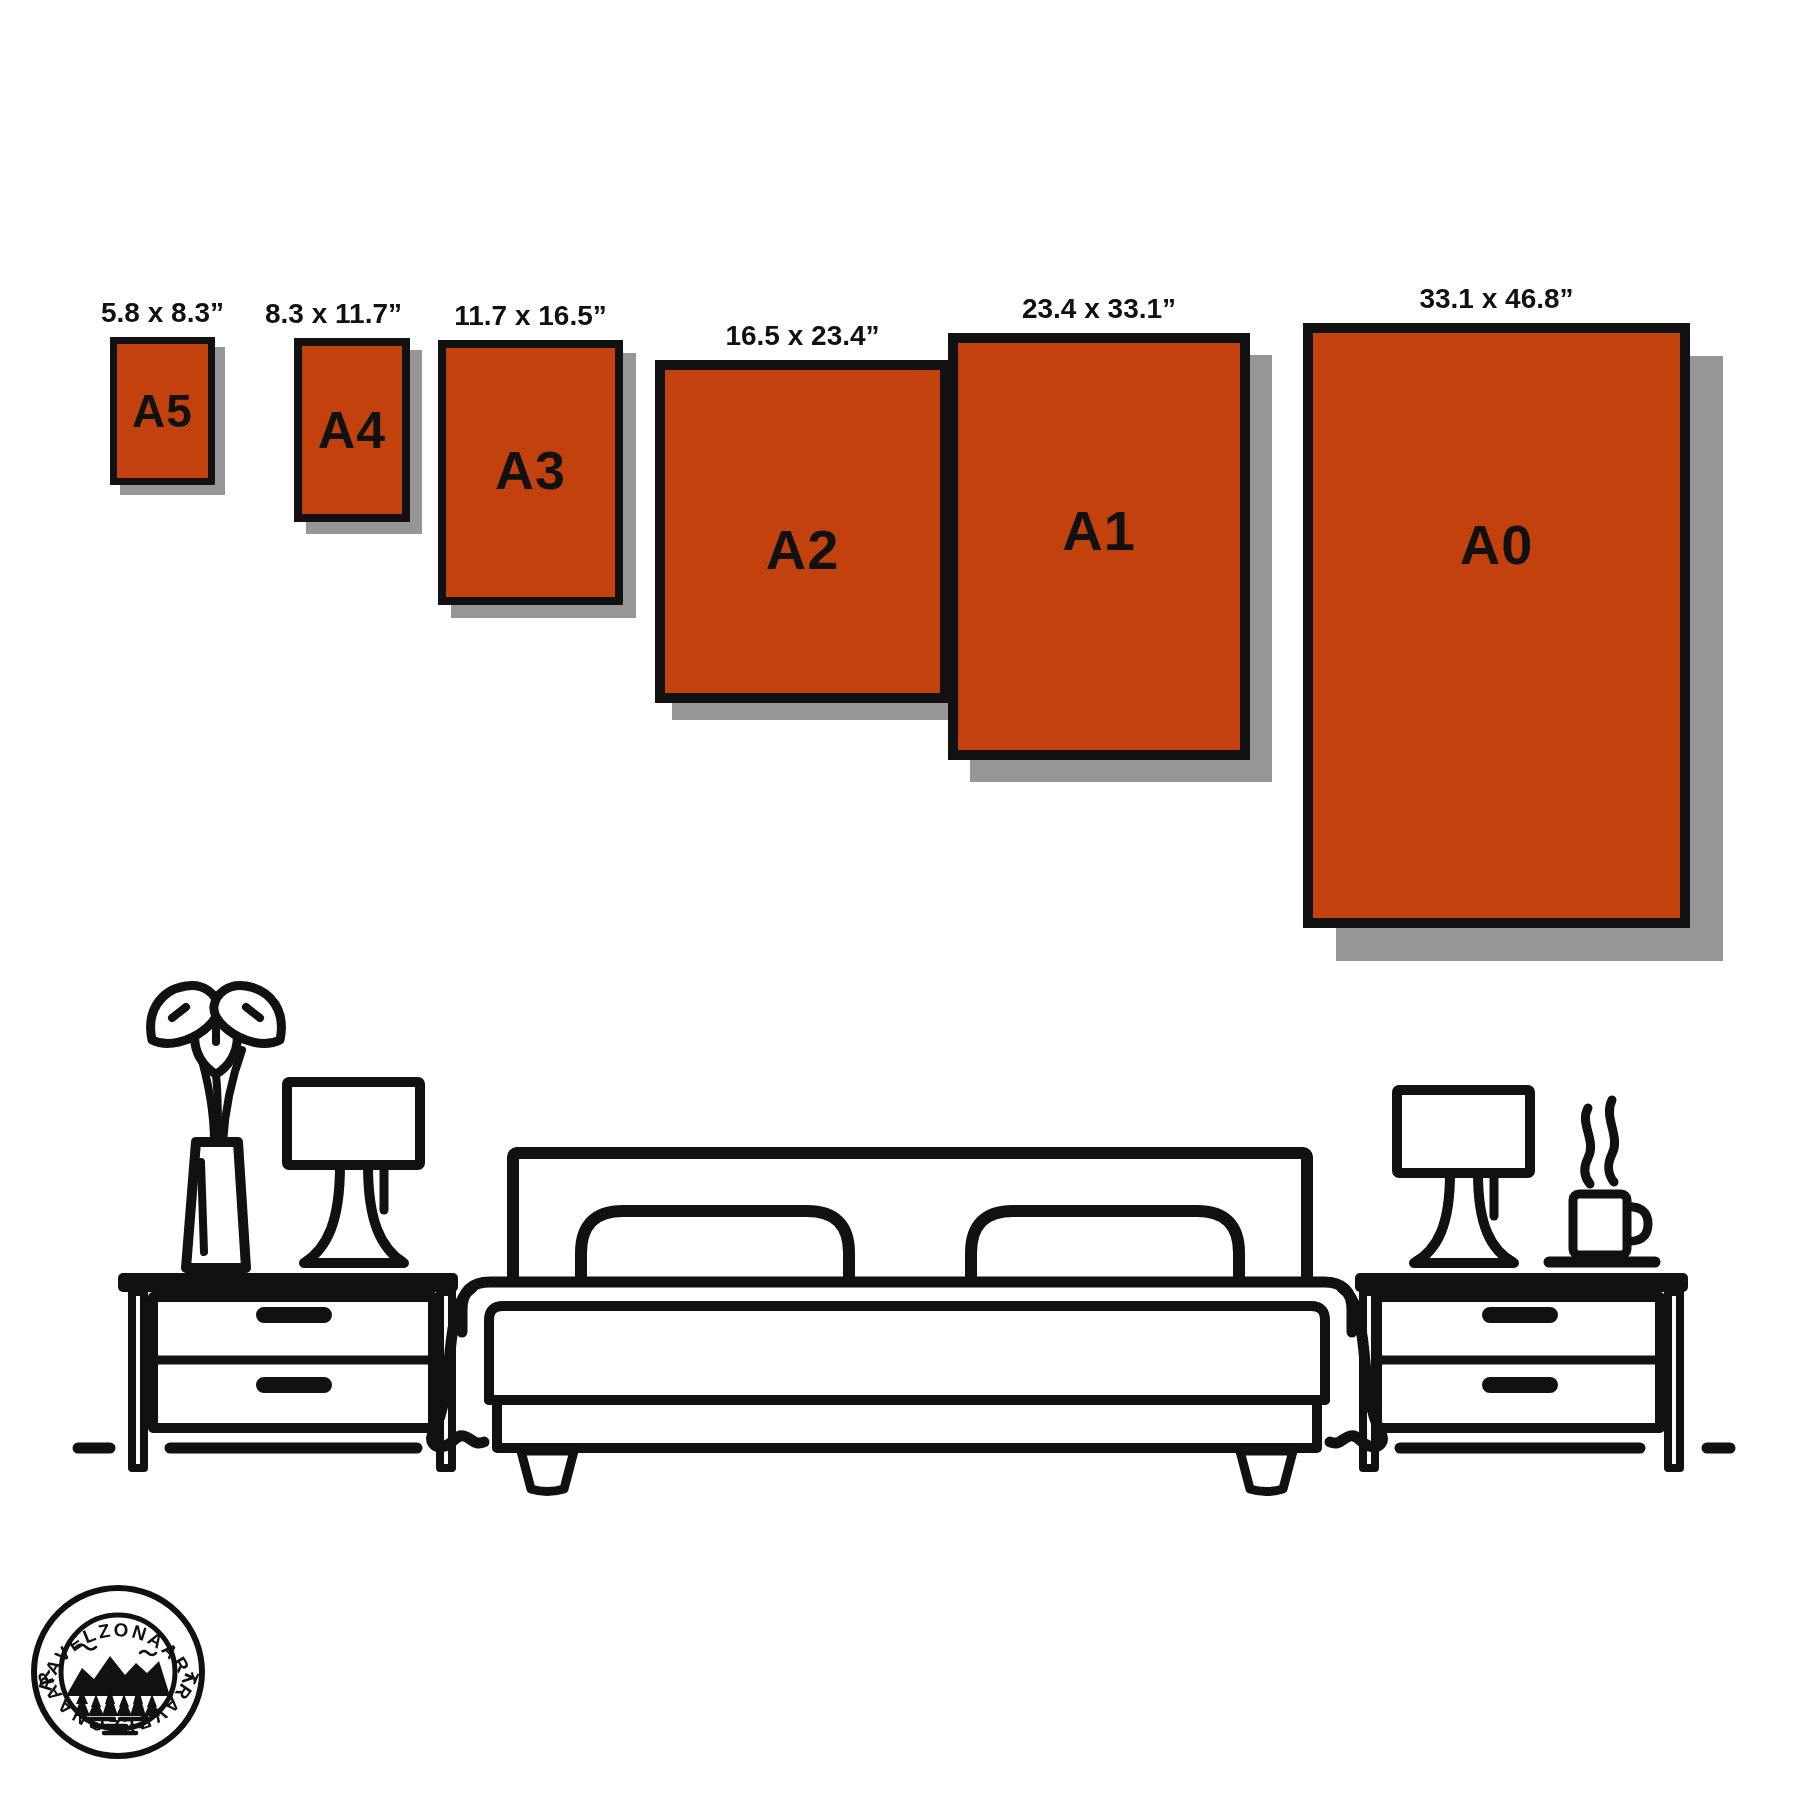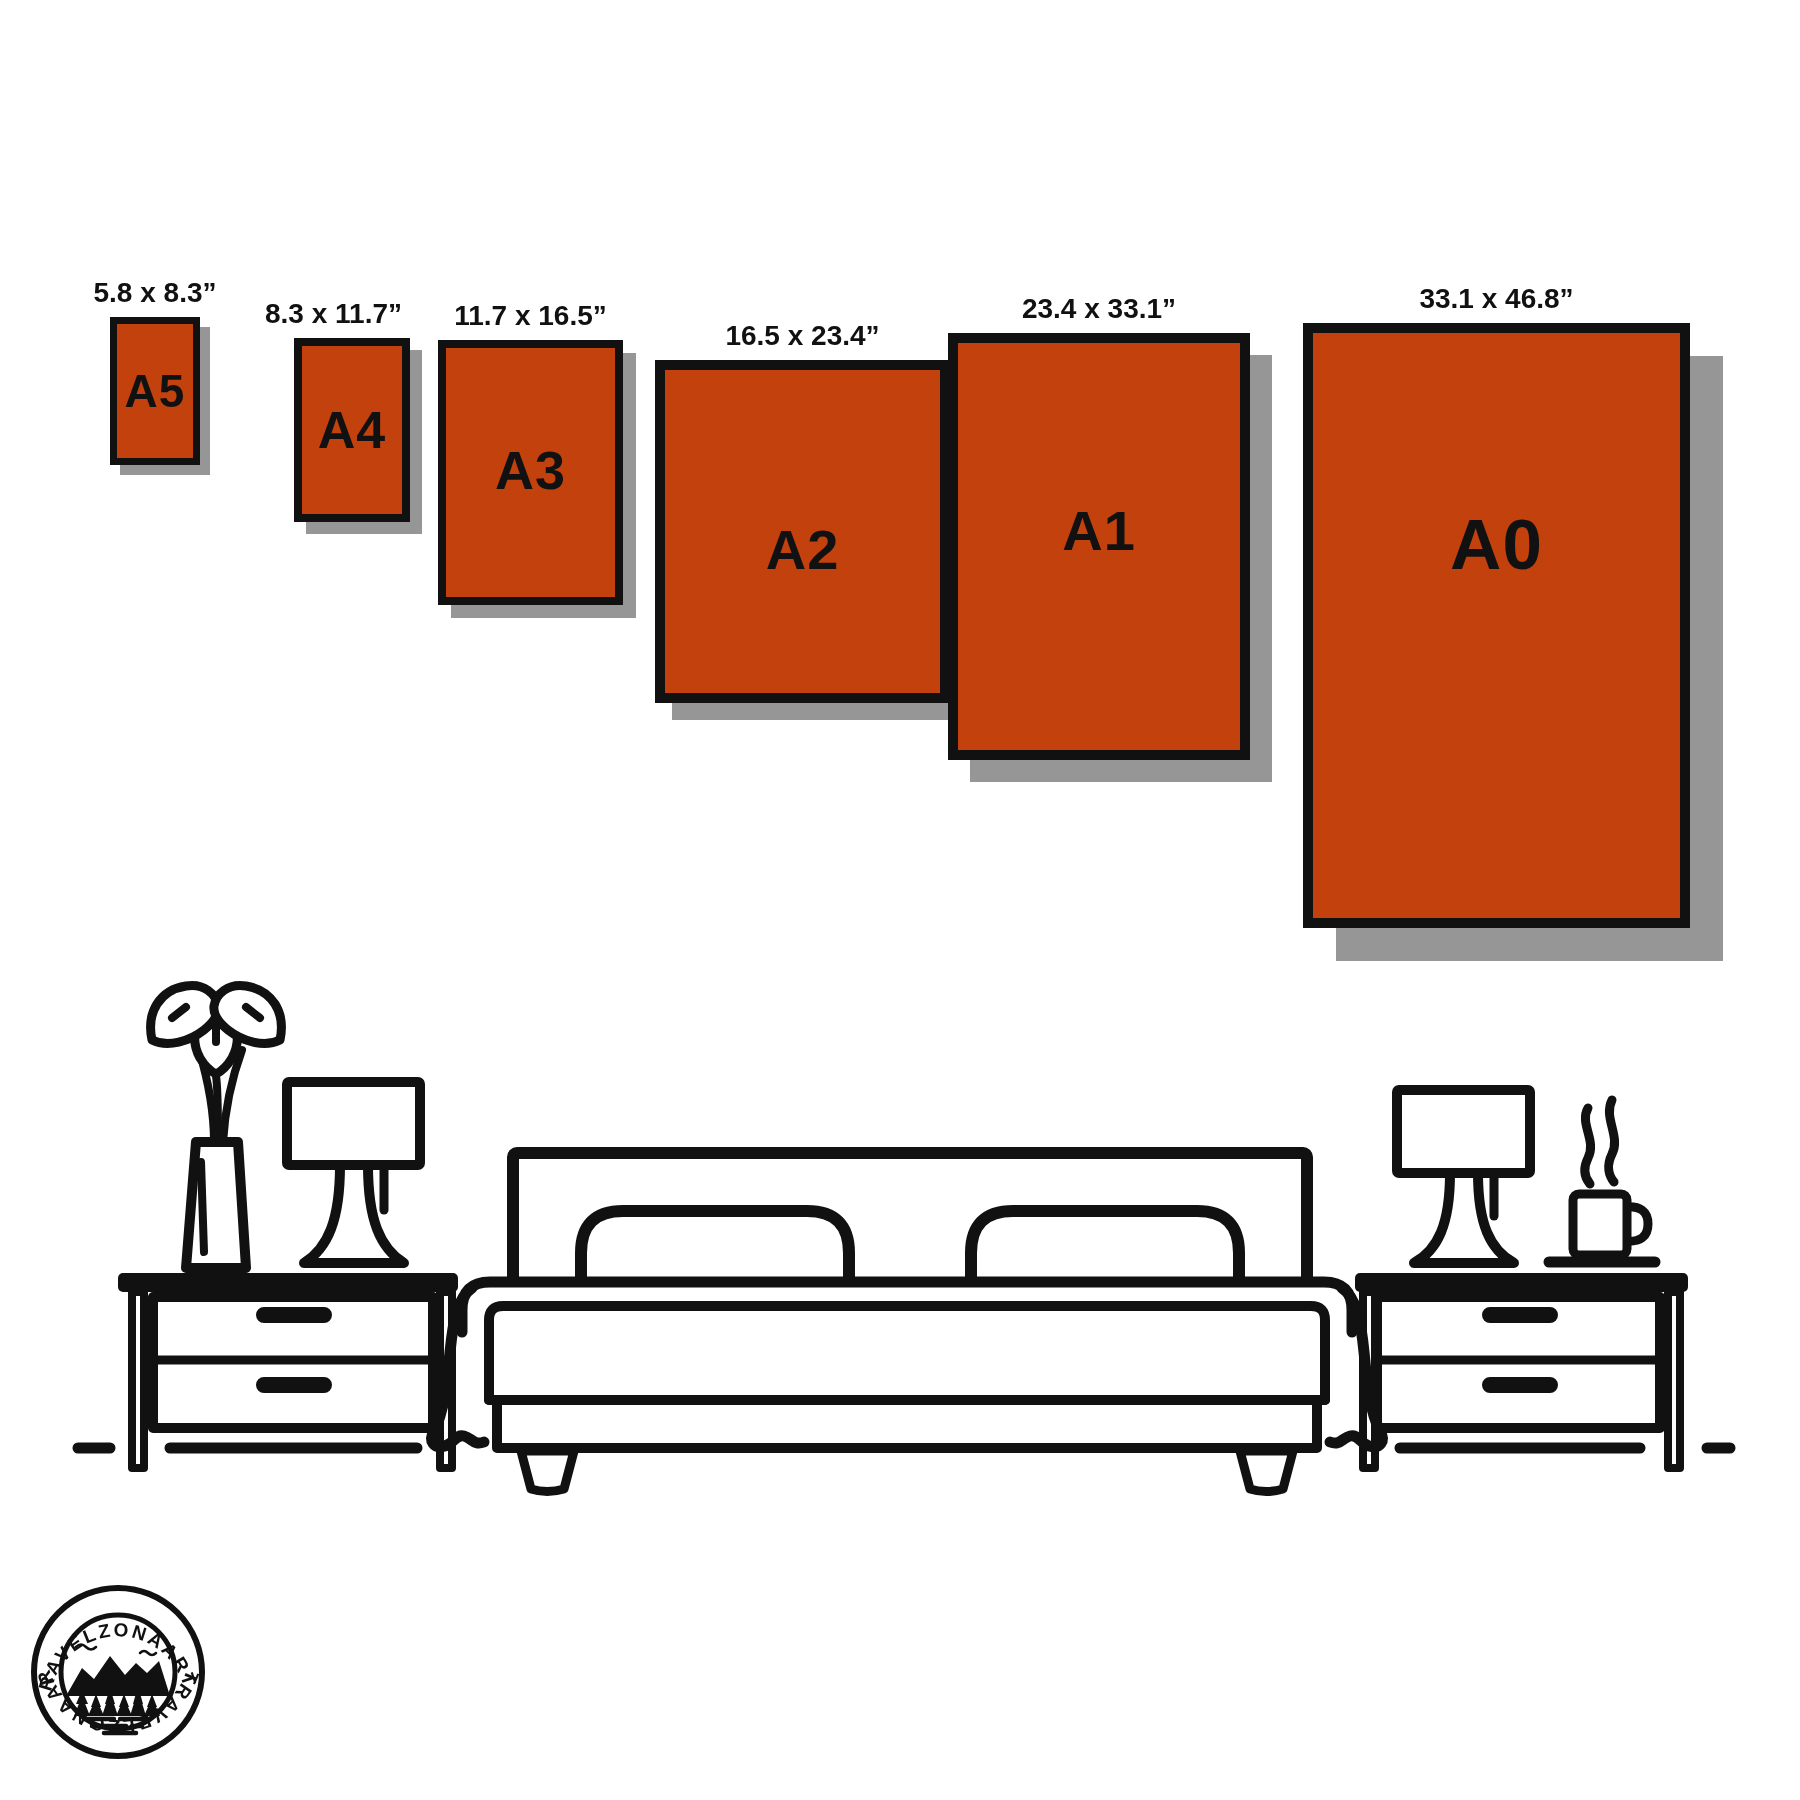--- a/index.html
+++ b/index.html
@@ -26,21 +26,21 @@
   .arc-text{font-family:"Liberation Sans",sans-serif;font-size:19px;font-weight:700;
         letter-spacing:2.5px;fill:var(--ink);}
 </style>
 </head>
 <body>
 
 <div id="page" style="--ink: #111111; --bg: #ffffff;">
 
 
   <div id="frames-row">
-      <div class="frame-group" style="left: 110px; top: 317px; width: 90px; height: 148px; text-decoration: underline;">
+      <div class="frame-group" style="left: 110px; top: 337px; width: 105px; height: 148px; text-decoration: underline;">
         <div class="dim-label">5.8 x 8.3”</div>
         <div class="frame" style="border-width: 7px; box-shadow: rgb(150, 150, 150) 10px 10px 0px 0px;">
           <span class="frame-letter" style="top: 50%; font-size: 46px;">A5</span>
         </div>
       </div>
       <div class="frame-group" style="left: 257px; top: 338px; width: 153px; height: 184px;">
         <div class="dim-label">8.3 x 11.7”</div>
         <div class="frame" style="border-width: 8px; box-shadow: rgb(150, 150, 150) 12px 12px 0px 0px; margin-left: 37px;">
           <span class="frame-letter" style="top: 50%; font-size: 52px;">A4</span>
         </div>
@@ -59,21 +59,21 @@
       </div>
       <div class="frame-group" style="left: 948px; top: 333px; width: 302px; height: 427px;">
         <div class="dim-label">23.4 x 33.1”</div>
         <div class="frame" style="border-width: 10px; box-shadow: rgb(150, 150, 150) 22px 22px 0px 0px;">
           <span class="frame-letter" style="top: 46%; font-size: 56px;">A1</span>
         </div>
       </div>
       <div class="frame-group" style="left: 1303px; top: 323px; width: 387px; height: 605px;">
         <div class="dim-label">33.1 x 46.8”</div>
         <div class="frame" style="border-width: 10px; box-shadow: rgb(150, 150, 150) 33px 33px 0px 0px;">
-          <span class="frame-letter" style="top: 36%; font-size: 71px;">A0</span>
+          <span class="frame-letter" style="top: 36%; font-size: 56px;">A0</span>
         </div>
       </div>
     </div>
 
   <svg id="scene" viewBox="0 0 1800 1800">
 
     <g>
       <path class="ln s11" d="M78,1448 H110"></path>
       <path class="ln s11" d="M170,1448 H417"></path>
       <path class="ln s11" d="M1400,1448 H1640"></path>

